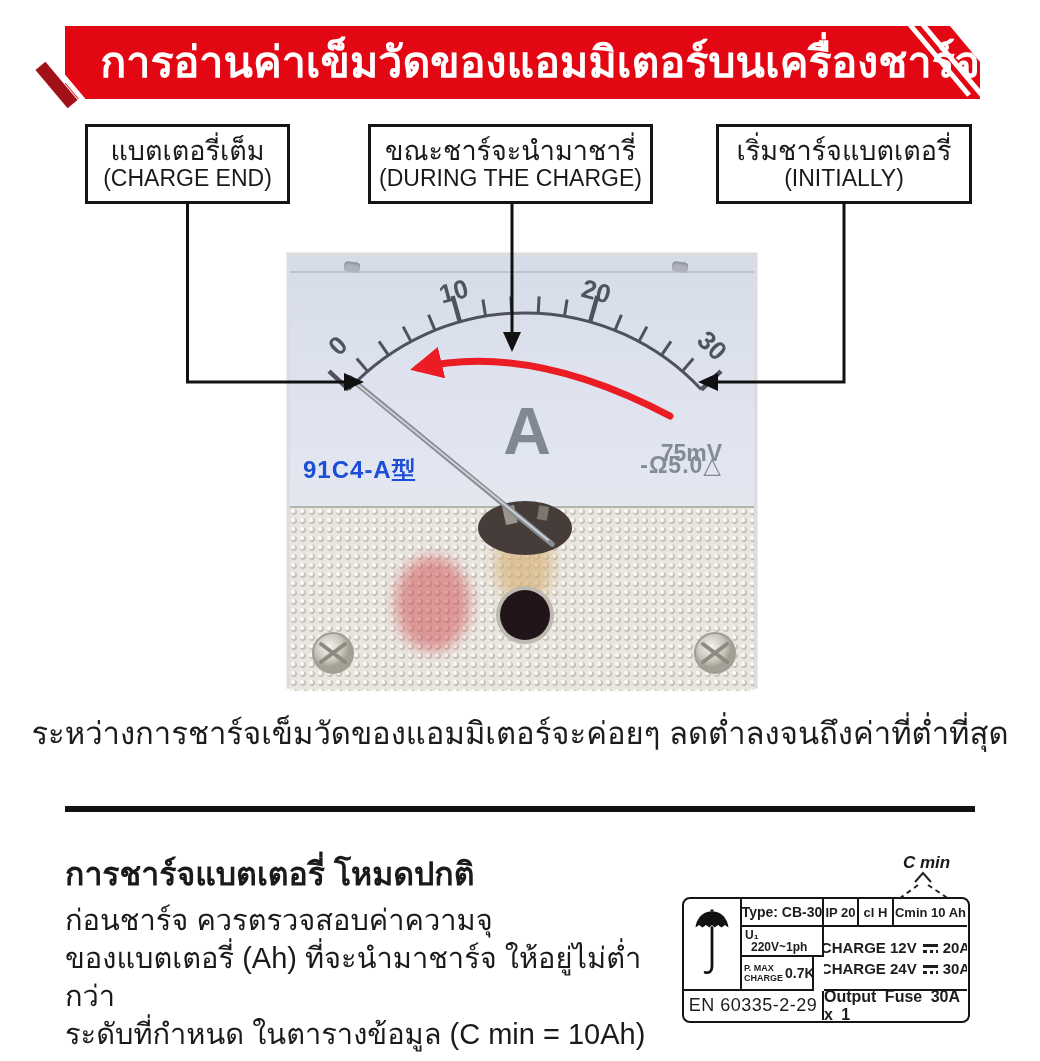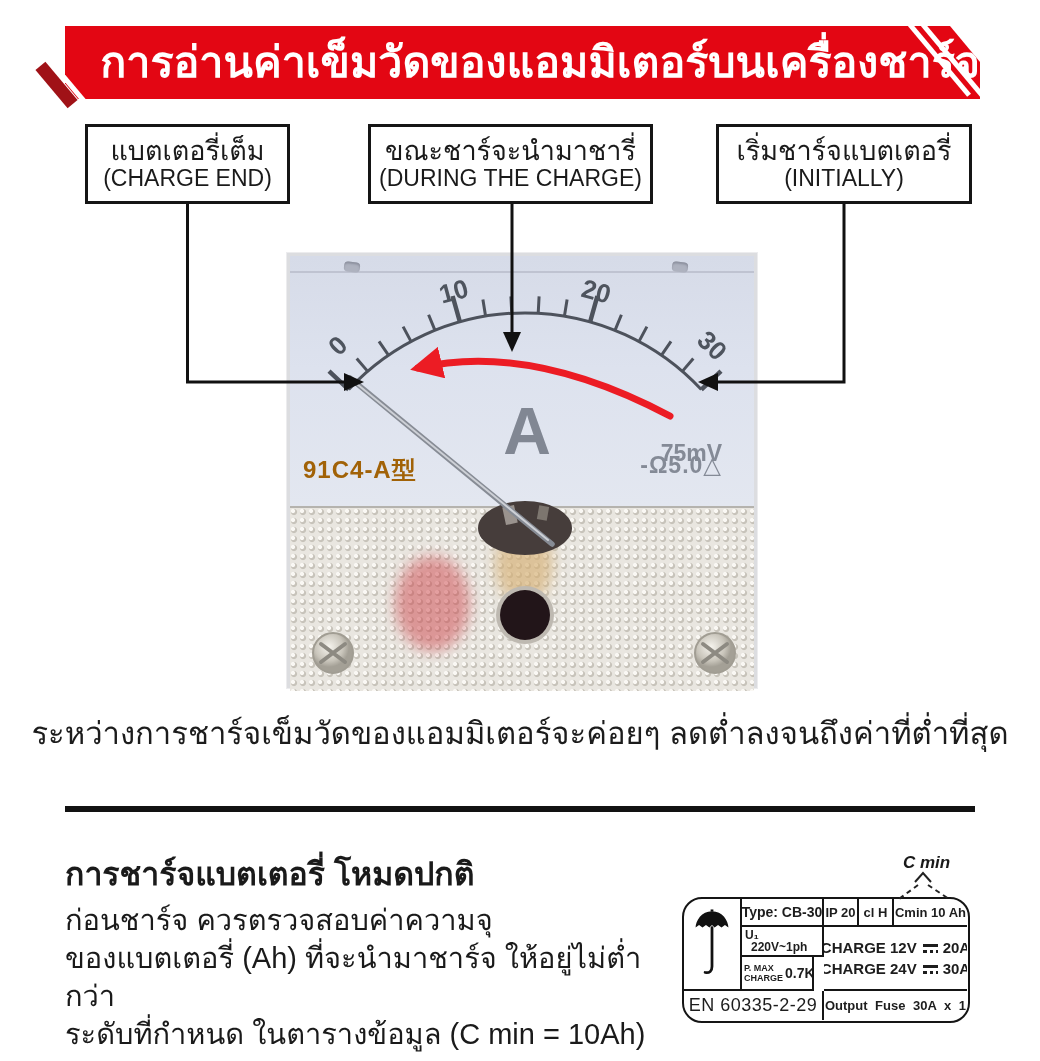--- a/index.html
+++ b/index.html
@@ -43,60 +43,60 @@
     background-color:#e9e6e0;
     background-image:
       radial-gradient(circle at 3px 3px,#faf8f4 1.6px,transparent 2.6px),
       radial-gradient(circle at 4px 4px,#c7c3ba 2.6px,transparent 3.6px);
     background-size:9px 9px;border-top:2px solid #b5b3ae;}
   .blob{position:absolute;border-radius:50%;filter:blur(7px);}
   .blob.red{left:105px;top:300px;width:75px;height:95px;background:rgba(205,70,75,.5);}
   .blob.gold{left:205px;top:270px;width:58px;height:78px;background:rgba(214,175,115,.65);}
   .blob.glint{left:218px;top:252px;width:34px;height:26px;background:rgba(255,245,250,.95);filter:blur(3px);}
   .meter-svg{position:absolute;left:0;top:0;width:470px;height:435px;}
-  .model-label{position:absolute;left:13px;top:198px;font-size:24px;font-weight:700;color:#a16207;letter-spacing:1px;}
+  .model-label{position:absolute;left:13px;top:198px;font-size:24px;font-weight:700;color:#1d4ed8;letter-spacing:1px;}
   .rating{position:absolute;text-align:right;right:32px;font-weight:700;color:#848a96;}
   .rating.r1{top:184px;font-size:23px;}
   .rating.r2{top:196px;font-size:23px;letter-spacing:1px;}
 
   
   .caption{position:absolute;left:0;top:708px;width:1040px;text-align:center;font-size:31px;color:#1c1c1c;}
 
   
   .divider{position:absolute;left:65px;top:806px;width:910px;height:6px;background:#121212;}
 
   
   .section-text{position:absolute;left:65px;top:853px;width:610px;}
   .section-heading{font-size:32px;font-weight:700;line-height:42px;}
   .section-body{margin-top:6px;font-size:29px;line-height:38px;}
 
   
   .cmin-note{position:absolute;left:903px;top:853px;font-size:17px;font-style:italic;font-weight:600;z-index:4;}
   .cmin-pointer{position:absolute;left:880px;top:868px;width:100px;height:32px;z-index:4;}
   .plate{position:absolute;left:682px;top:897px;width:288px;height:126px;border:2.5px solid #151515;
-    border-radius:20px;background:#fff;z-index:3;}
+    border-radius:8px;background:#fff;z-index:3;}
   .plate .cell{position:absolute;color:#1d1d1d;overflow:hidden;}
   .br{border-right:2px solid #151515;}
   .bb{border-bottom:2px solid #151515;}
   .c-umb{left:0;top:0;width:58px;height:92px;display:flex;align-items:center;justify-content:center;}
   .c-type{left:58px;top:0;width:82px;height:28px;font-size:14px;font-weight:700;display:flex;align-items:center;justify-content:center;white-space:nowrap;}
   .c-ip{left:140px;top:0;width:35px;height:28px;font-size:13px;font-weight:700;display:flex;align-items:center;justify-content:center;}
   .c-clh{left:175px;top:0;width:35px;height:28px;font-size:13px;font-weight:700;display:flex;align-items:center;justify-content:center;}
   .c-cmin{left:210px;top:0;width:73px;height:28px;font-size:13px;font-weight:700;display:flex;align-items:center;justify-content:center;white-space:nowrap;}
   .c-u1{left:58px;top:28px;width:82px;height:30px;padding:2px 3px 0 3px;font-size:12px;font-weight:700;line-height:12px;}
   .c-u1 .freq{display:block;text-align:center;font-size:10px;font-weight:600;margin-top:1px;}
   .c-pmax{left:58px;top:58px;width:72px;height:34px;display:flex;align-items:center;padding:0 2px;}
   .pmax-lbl{font-size:9px;line-height:10px;font-weight:600;}
   .pmax-val{font-size:14px;font-weight:700;margin-left:2px;}
   .c-charge{left:140px;top:28px;width:143px;height:64px;display:flex;flex-direction:column;align-items:center;justify-content:center;gap:4px;}
   .charge-row{font-size:15px;font-weight:700;white-space:nowrap;display:flex;align-items:center;}
   .dc{display:inline-block;width:15px;height:9px;margin:2px 5px 0 6px;border-top:3px solid #1d1d1d;
      background:repeating-linear-gradient(90deg,#1d1d1d 0 3.5px,transparent 3.5px 6.5px) left bottom/100% 3px no-repeat;}
   .c-en{left:0;top:92px;width:140px;height:29px;font-size:18px;display:flex;align-items:center;justify-content:center;letter-spacing:.5px;}
-  .c-fuse{left:140px;top:92px;width:143px;height:29px;font-size:13px;font-weight:700;display:flex;align-items:center;justify-content:center;word-spacing:4px;}
+  .c-fuse{left:140px;top:92px;width:143px;height:29px;font-size:16px;font-weight:700;display:flex;align-items:center;justify-content:center;word-spacing:4px;}
 </style>
 </head>
 <body>
 
 <div id="page">
 
   <div class="dark-wedge"></div>
 
   <div class="banner">
     <div class="stripe tr1"></div>

